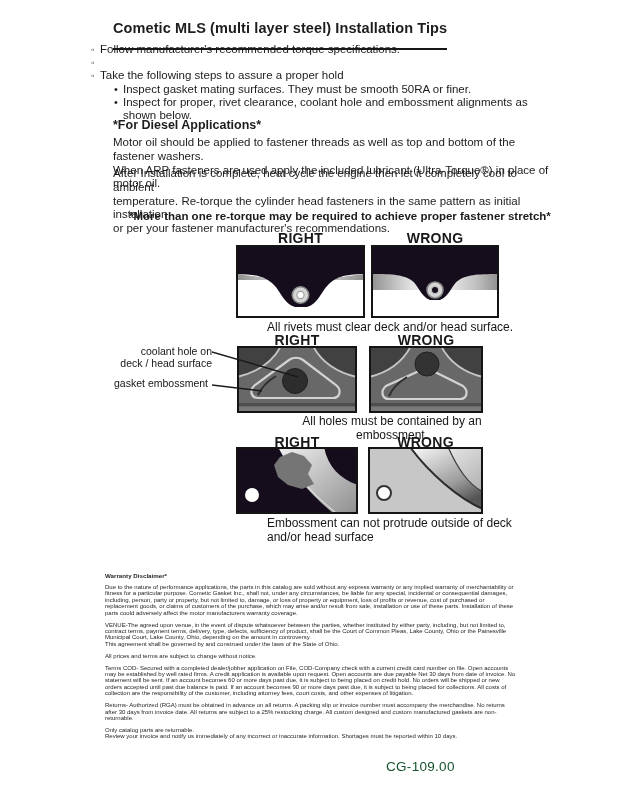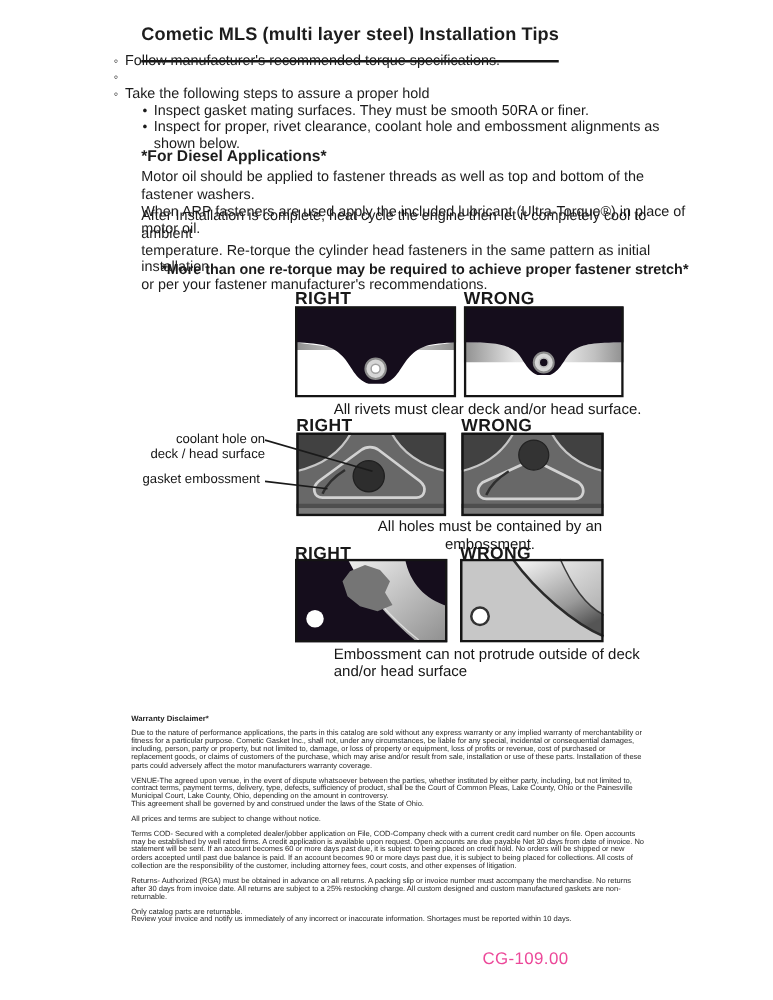--- a/index.html
+++ b/index.html
@@ -16,28 +16,28 @@
   .bullets { left:91px; top:43px; width:470px; }
   .bullet-row { display:flex; font-size:11.5px; line-height:13.2px; color:#1c1c1c; }
   .bullet-row .mark { width:9px; flex:none; font-size:10px; }
   .bullet-row.sub { margin-left:23px; }
   .bullet-row.sub .mark { font-size:11px; }
   .diesel-heading { left:113px; top:118px; font-size:12.5px; font-weight:bold; }
   .body-text { font-size:11.5px; line-height:13.8px; white-space:pre-line; color:#1c1c1c; }
   .p1 { left:113px; top:136px; width:440px; }
   .p2 { left:113px; top:167px; width:440px; }
   .p3 { left:129px; top:210px; width:440px;font-weight:bold; }
-  .dg-header { font-size:14px; font-weight:600; color:#181818; letter-spacing:.3px; }
+  .dg-header { font-size:14px; font-weight:600; text-align:center; color:#181818; letter-spacing:.3px; }
   .dg-caption { font-size:12px; line-height:13.5px; color:#161616; white-space:pre-line; font-weight:500;margin-left:32px; }
   .dg-box { display:block; }
   .callout { font-size:10.5px; line-height:11.5px; text-align:right; white-space:pre-line; color:#151515; }
   .warranty { left:105px; top:572px; width:413px; color:#262626; }
   .warranty h4 { font-size:6.2px; font-weight:bold; margin-bottom:5px; }
   .warranty p { font-size:6px; line-height:6.4px; margin-bottom:5.5px; white-space:pre-line; }
-  .page-number { left:386px; top:759px; font-size:13.5px; color:#ec4899; letter-spacing:.3px; }
+  .page-number { left:386px; top:759px; font-size:13.5px; color:#14532d; letter-spacing:.3px; }
   svg { display:block; }
 </style>
 </head>
 <body>
 
 <div class="page">
 
   <div class="abs title">Cometic MLS (multi layer steel) Installation Tips</div>
 
   <div class="abs bullets">

